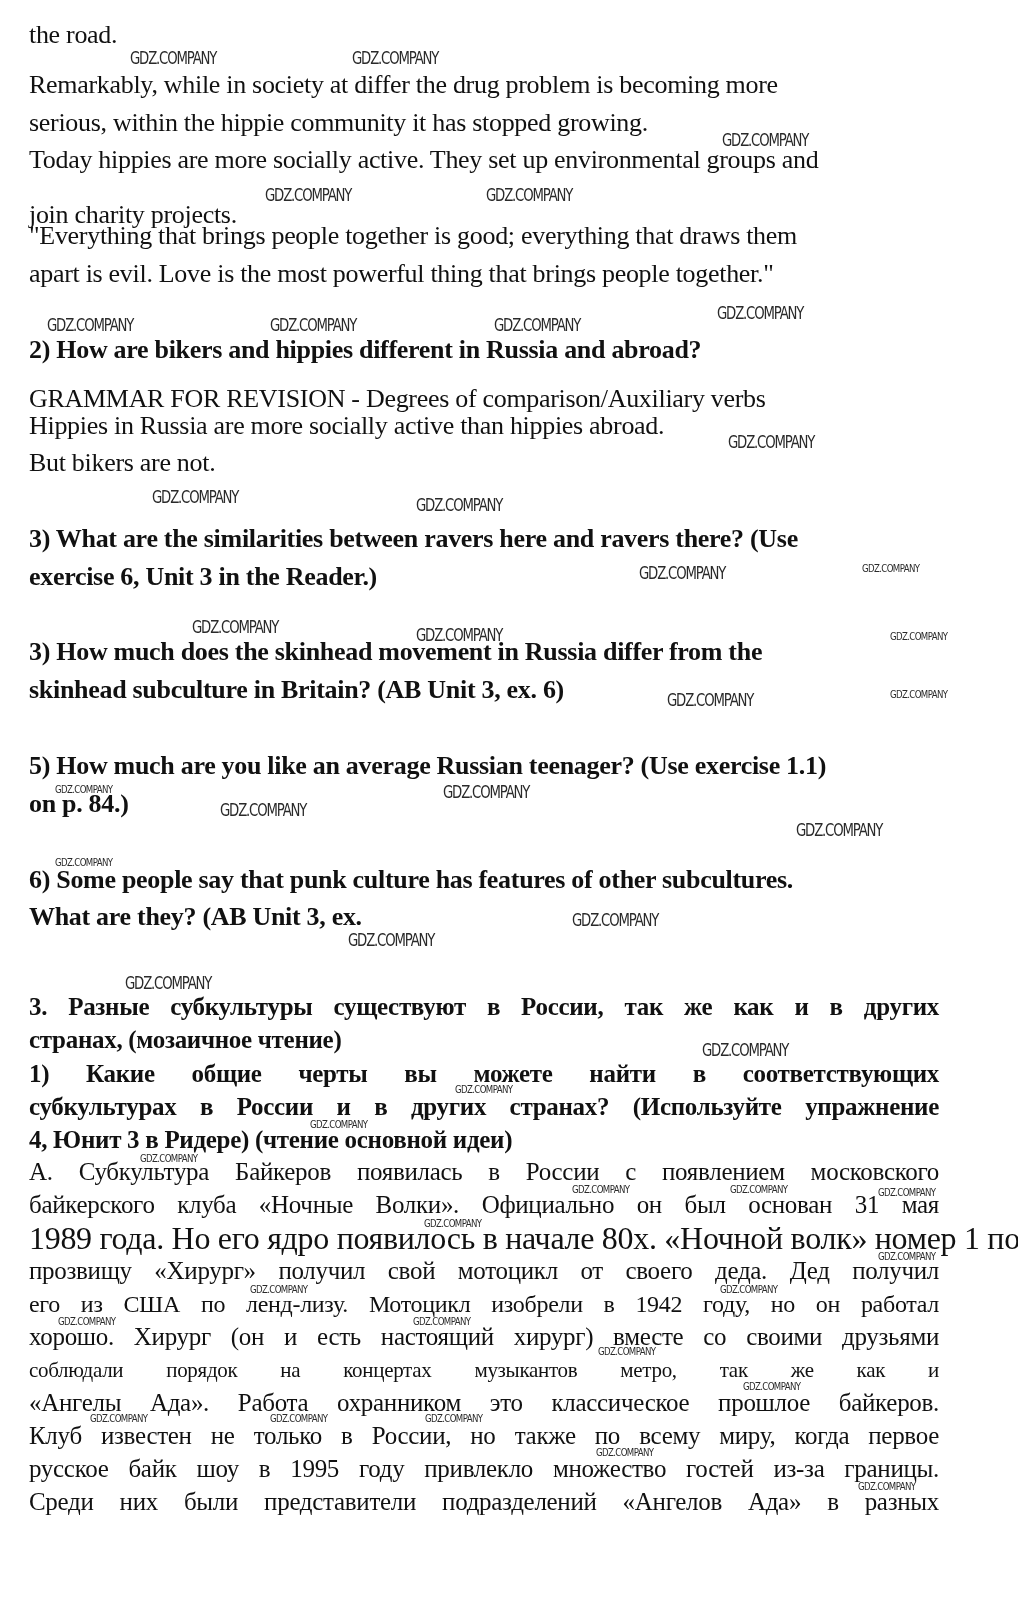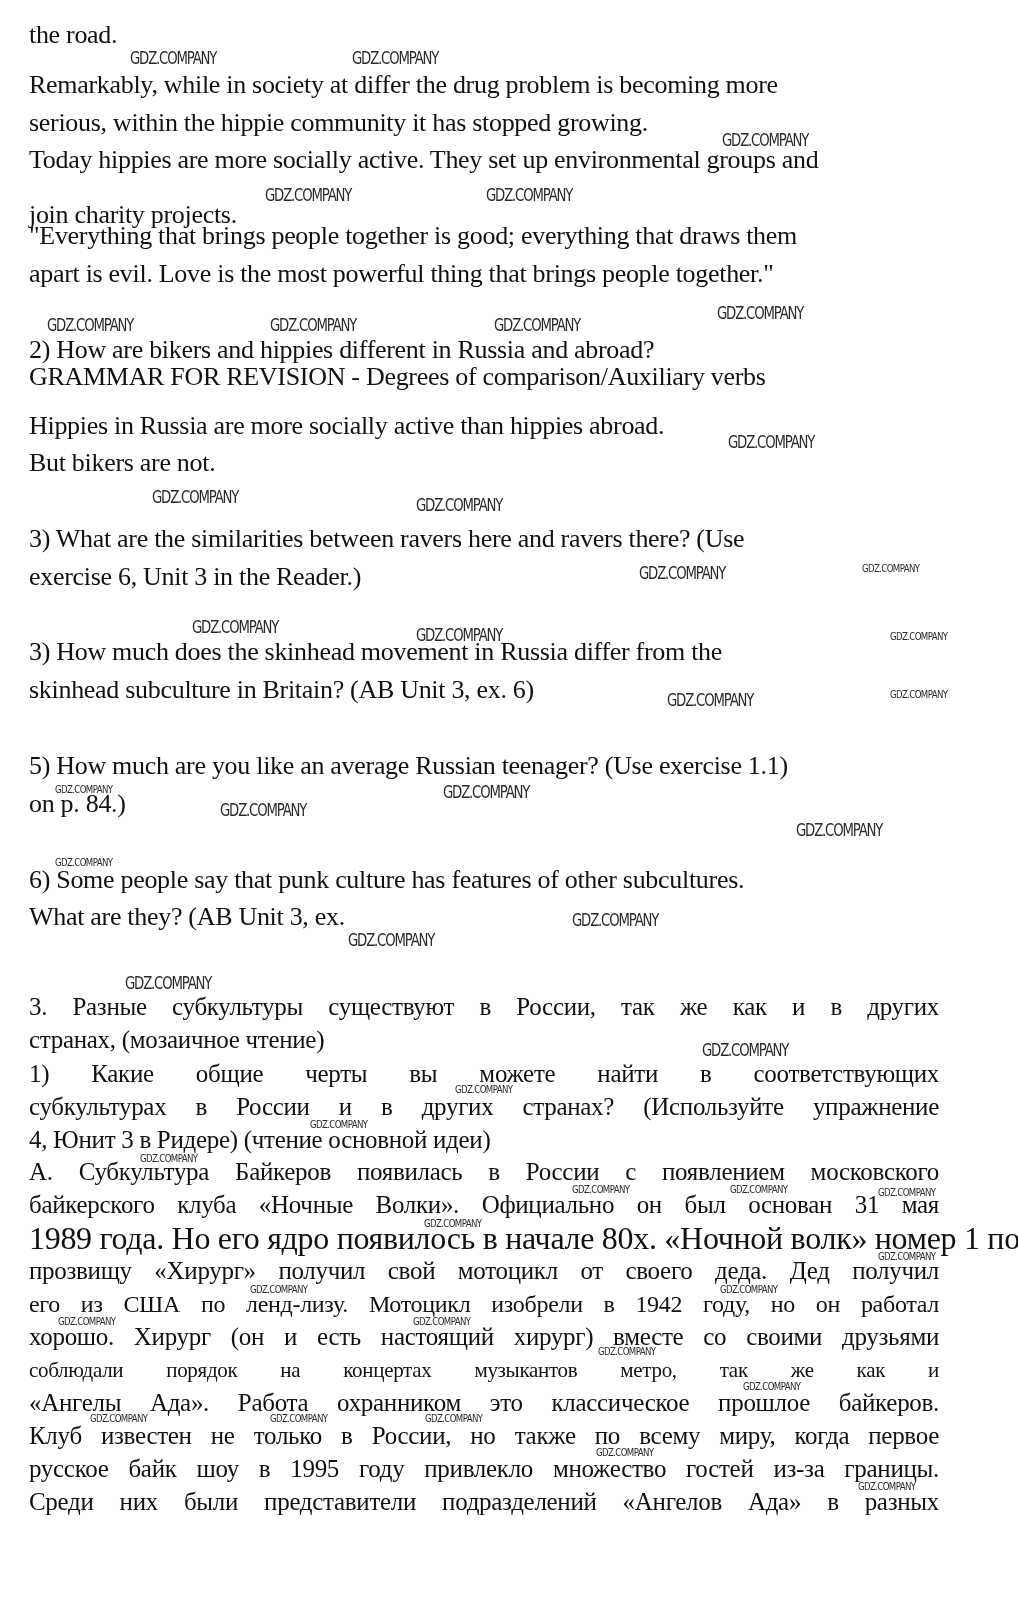--- a/index.html
+++ b/index.html
@@ -4,21 +4,21 @@
 <style>
   html, body { margin: 0; padding: 0; background: #ffffff; }
   body {
     width: 1018px; height: 1600px; position: relative; overflow: hidden;
     font-family: "Liberation Serif", serif; color: #111;
   }
   .line {
     position: absolute; left: 29px; white-space: nowrap;
     font-size: 26px; line-height: 30px; letter-spacing: -0.3px;
   }
-  .b { font-weight: normal; }
+  .b { font-weight: bold; }
   .just { text-align: justify; text-align-last: justify; width: 910px; }
   .wm {
     position: absolute; font-family: "DejaVu Sans", sans-serif;
     color: #2a2a2a; font-size: 17px; letter-spacing: -1.5px;
     transform: scaleX(0.78); transform-origin: left top; white-space: nowrap;
     font-weight: normal;
   }
   .wm.s { font-size: 11px; letter-spacing: -0.8px; }
 </style>
 </head>
@@ -28,21 +28,21 @@
 
   <div class="line" style="top:20px">the road.</div>
   <div class="line" style="top:70px">Remarkably, while in society at differ the drug problem is becoming more</div>
   <div class="line" style="top:108px">serious, within the hippie community it has stopped growing.</div>
   <div class="line" style="top:145px">Today hippies are more socially active. They set up environmental groups and</div>
   <div class="line" style="top:200px">join charity projects.</div>
   <div class="line" style="top:221px">"Everything that brings people together is good; everything that draws them</div>
   <div class="line" style="top:259px">apart is evil. Love is the most powerful thing that brings people together."</div>
 
   <div class="line b" style="top:335px">2) How are bikers and hippies different in Russia and abroad?</div>
-  <div class="line" style="top:362px">GRAMMAR FOR REVISION - Degrees of comparison/Auxiliary verbs</div>
+  <div class="line" style="top:384px">GRAMMAR FOR REVISION - Degrees of comparison/Auxiliary verbs</div>
   <div class="line" style="top:411px">Hippies in Russia are more socially active than hippies abroad.</div>
   <div class="line" style="top:448px">But bikers are not.</div>
 
   <div class="line b" style="top:524px">3) What are the similarities between ravers here and ravers there? (Use</div>
   <div class="line b" style="top:562px">exercise 6, Unit 3 in the Reader.)</div>
 
   <div class="line b" style="top:637px">3) How much does the skinhead movement in Russia differ from the</div>
   <div class="line b" style="top:675px">skinhead subculture in Britain? (AB Unit 3, ex. 6)</div>
 
   <div class="line b" style="top:751px">5) How much are you like an average Russian teenager? (Use exercise 1.1)</div>

